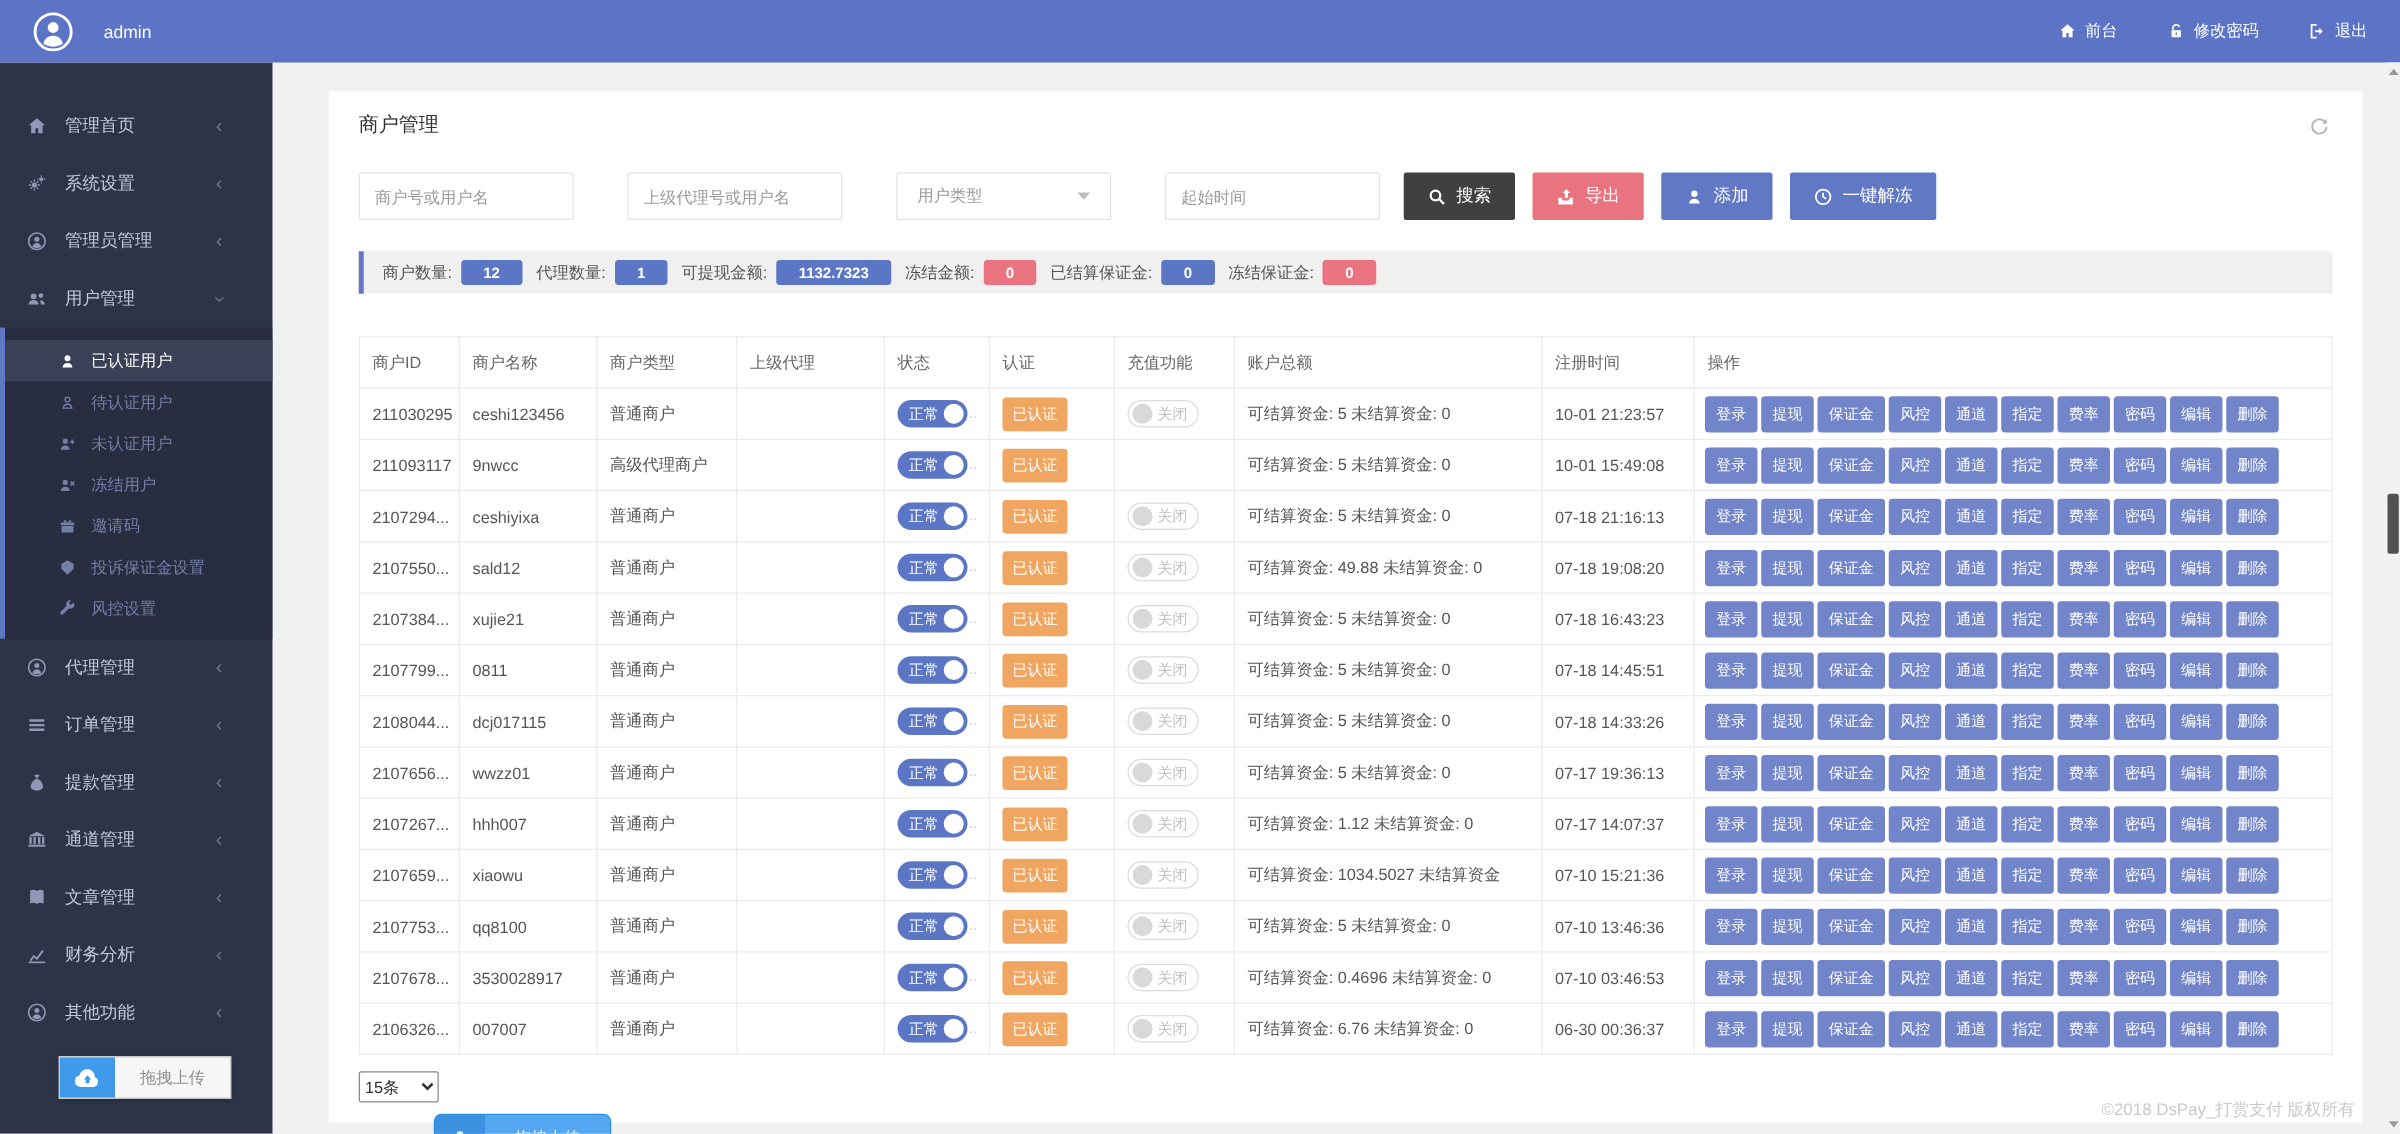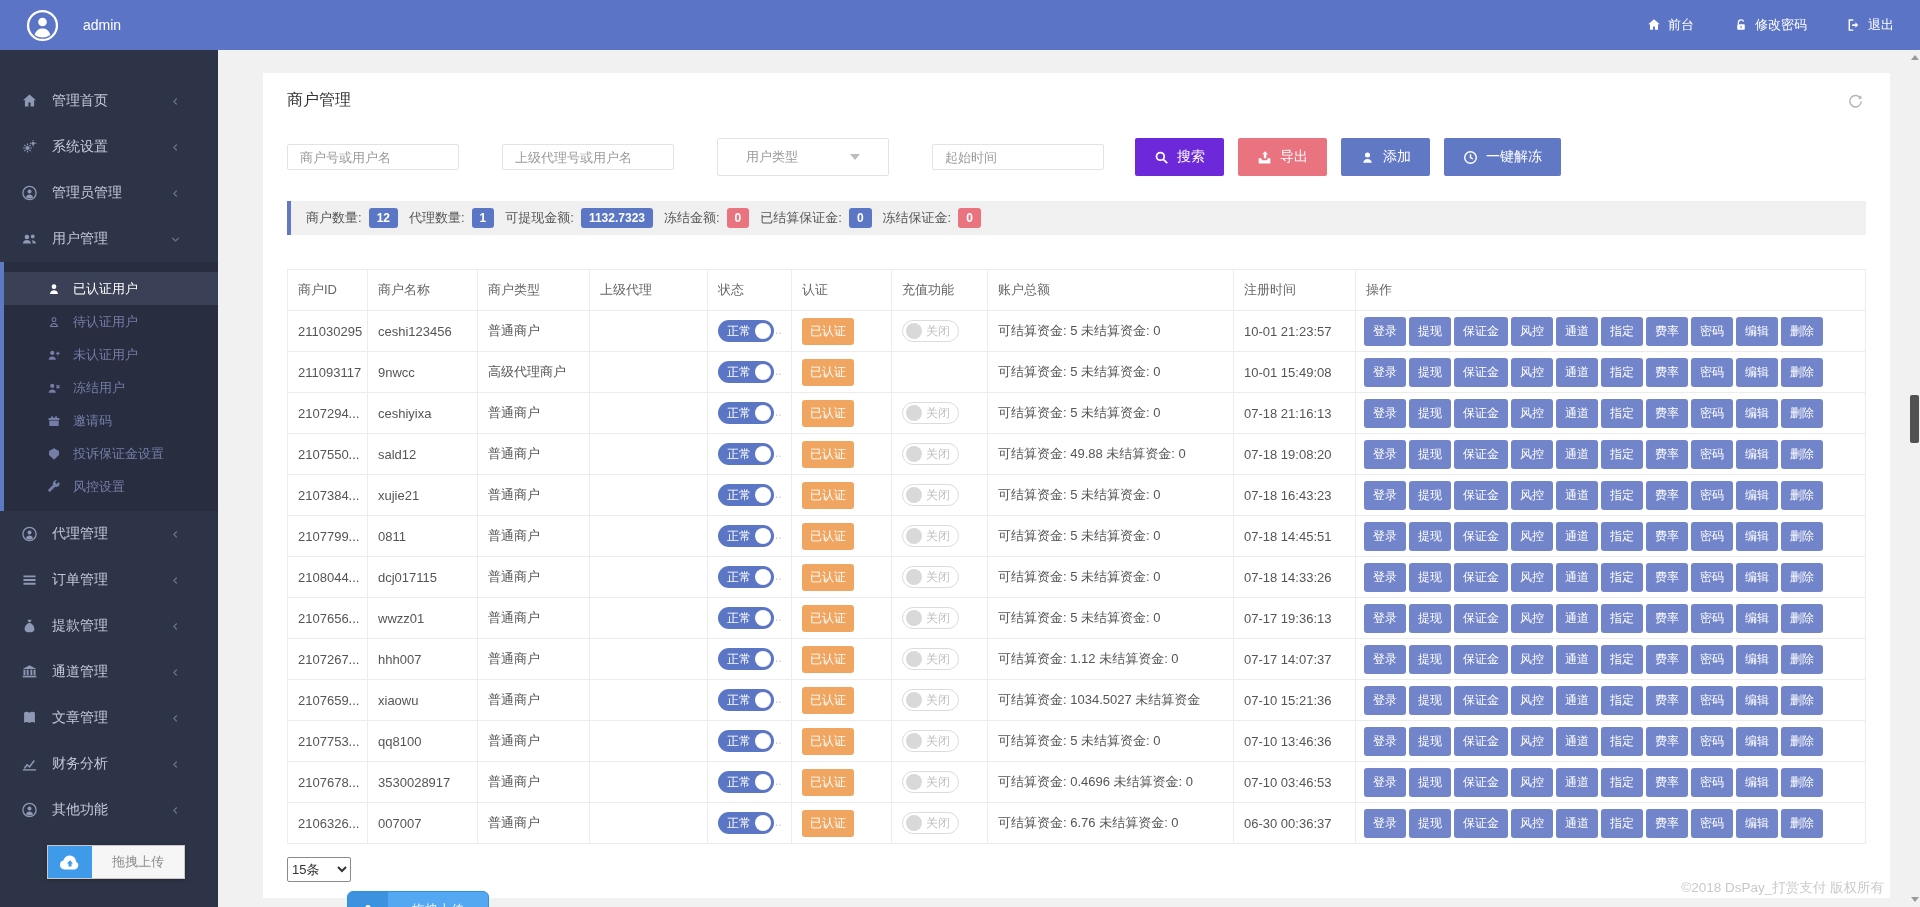--- a/index.html
+++ b/index.html
@@ -50,45 +50,45 @@
   .card {
     position:absolute; left:45px; top:23px; right:30px; background:#fff;
     padding:17px 24px 16px;
   }
   .card-title { font-size:16px; color:#333; font-weight:normal; }
   .refresh-btn { position:absolute; top:20px; right:26px; color:#b5b5b5; cursor:pointer; }
 
   .filter-row { display:flex; align-items:center; margin-top:27px; gap:43px; }
   .filter-row .btn-group { display:flex; gap:14px; margin-left:-24px; }
   .f-input {
-    width:172px; height:26px; border:1px solid #e3e3e3; border-radius:2px;
+    width:172px; height:38px; border:1px solid #e3e3e3; border-radius:2px;
     padding:0 12px; font-size:13px; color:#666; outline:none;
     font-family:"Liberation Sans","DejaVu Sans",sans-serif;
   }
   .f-input::placeholder { color:#9a9a9a; }
   .f-select {
     width:172px; height:38px; border:1px solid #e3e3e3; border-radius:2px;
     display:flex; align-items:center; justify-content:space-between;
-    padding:0 28px; font-size:13px; color:#9a9a9a; cursor:pointer;
+    padding:0 16px; font-size:13px; color:#9a9a9a; cursor:pointer;
   }
   .caret-down { width:0; height:0; border-left:5px solid transparent; border-right:5px solid transparent; border-top:6px solid #bdbdbd; }
   .btn {
     height:38px; padding:0 19px; border:none; border-radius:2px; color:#fff;
     font-size:14px; display:inline-flex; align-items:center; gap:8px; cursor:pointer;
     font-family:"Liberation Sans","DejaVu Sans",sans-serif;
   }
   .btn .ic { color:#fff; }
 
   .stats-bar {
     margin-top:25px; background:#f0f0f1; border-left:4px solid #6377c5;
     height:34px; display:flex; align-items:center; padding:0 15px; font-size:13px; color:#555;
   }
   .stat-label { margin-right:7px; }
   .stat-badge {
-    color:#fff; border-radius:3px; padding:3px 8px; font-size:12px; font-weight:bold;
+    color:#fff; border-radius:3px; padding:3px 18px; font-size:12px; font-weight:bold;
     margin-right:11px;
   }
   .stat-badge.blue { background:#5b76c4; }
   .stat-badge.red  { background:#e9737f; }
 
   
   table.data { width:100%; border-collapse:collapse; margin-top:34px; font-size:13px; color:#555; table-layout:fixed; }
   table.data th {
     border:1px solid #ececec; font-weight:normal; color:#666; text-align:left;
     padding:11px 10px; background:#fff;
@@ -463,21 +463,21 @@
 
     <div class="filter-row">
       <input class="f-input" type="text" placeholder="商户号或用户名" style="">
       <input class="f-input" type="text" placeholder="上级代理号或用户名" style="">
       <div class="f-select">
         <span>用户类型</span>
         <span class="caret-down"></span>
       </div>
       <input class="f-input" type="text" placeholder="起始时间" style="">
       <div class="btn-group" id="actionButtons">
-          <button class="btn" style="background: #6d28d9; margin-left: 12px;">
+          <button class="btn" style="background: #404040;">
             <span class="ic">
               <svg width="15" height="15" viewBox="0 0 16 16" fill="currentColor">
                 <g fill="none" stroke="currentColor" stroke-width="1.9">
                   <circle cx="6.8" cy="6.8" r="4.1"></circle>
                   <path d="M9.9 9.9l4.2 4.2"></path>
                 </g>
               </svg>
             </span>
             <span>搜索</span>
           </button>

